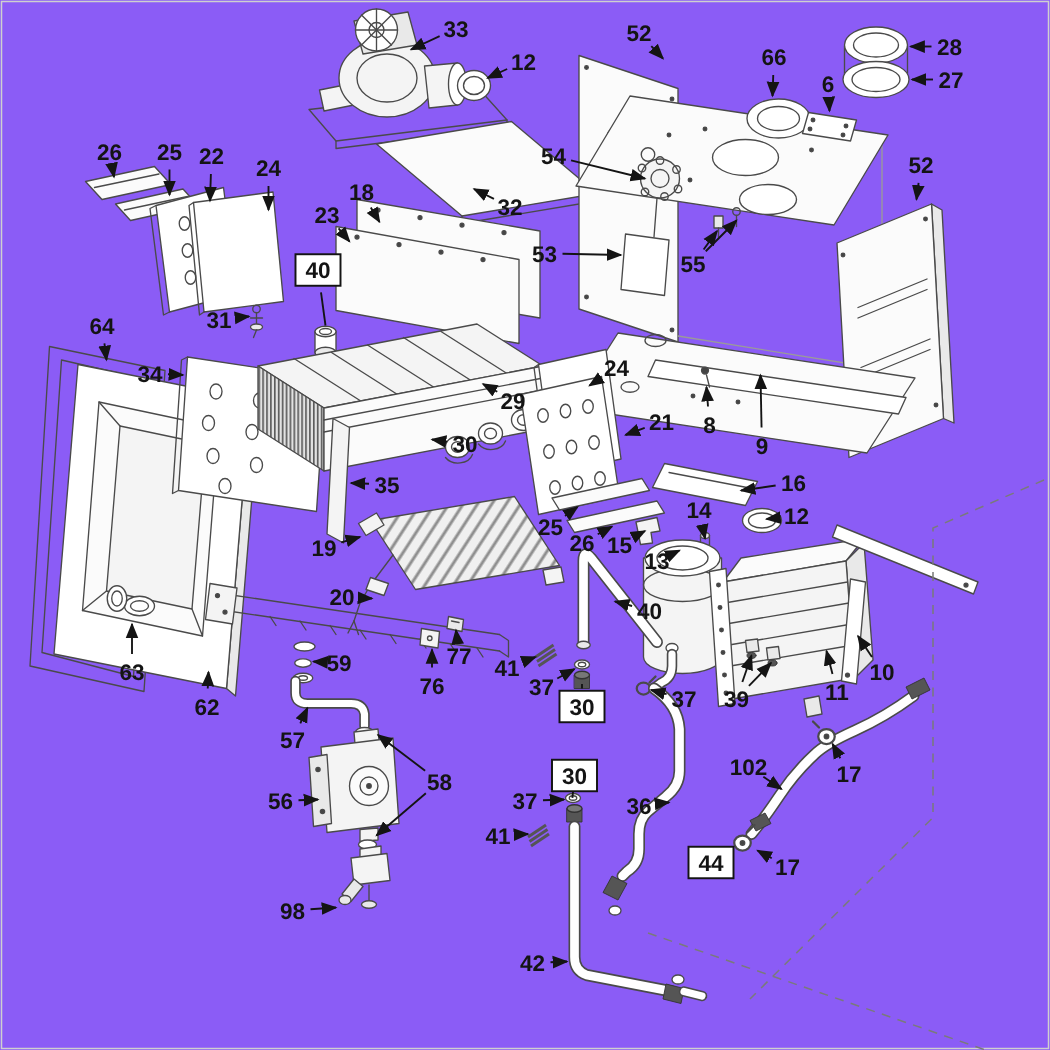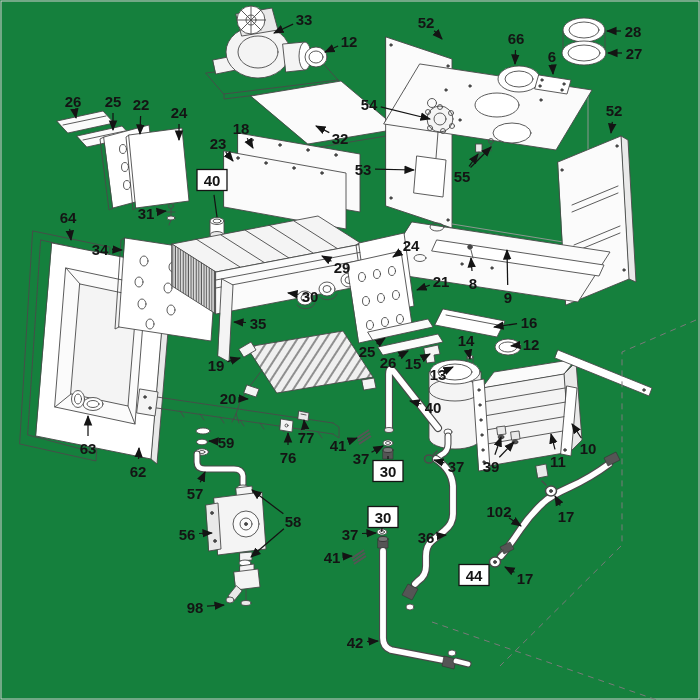--- a/index.html
+++ b/index.html
@@ -1,16 +1,16 @@
 <!DOCTYPE html>
 <html><head>
 <meta charset="utf-8">
 <style>
   html,body{margin:0;padding:0;background:#fff;}
-  #stage{position:relative;width:700px;height:700px;background:#15803d;overflow:hidden;
+  #stage{position:relative;width:700px;height:700px;background:#8b5cf6;overflow:hidden;
          font-family:"Liberation Sans",sans-serif;}
   svg{position:absolute;left:0;top:0;}
   .ln{stroke:#4a4a4a;stroke-width:.9;fill:none;stroke-linejoin:round;stroke-linecap:round;}
   .w{fill:#ffffff;}
   .f{fill:#f4f4f4;}
   .lt{fill:#fbfbfb;}
   .sh{fill:#e9e9e9;}
   .dk{fill:#555;stroke:#333;stroke-width:.6;}
   .tubeO{stroke:#4a4a4a;stroke-width:8;fill:none;stroke-linecap:round;stroke-linejoin:round;}
   .tubeI{stroke:#ffffff;stroke-width:5.8;fill:none;stroke-linecap:round;stroke-linejoin:round;}

